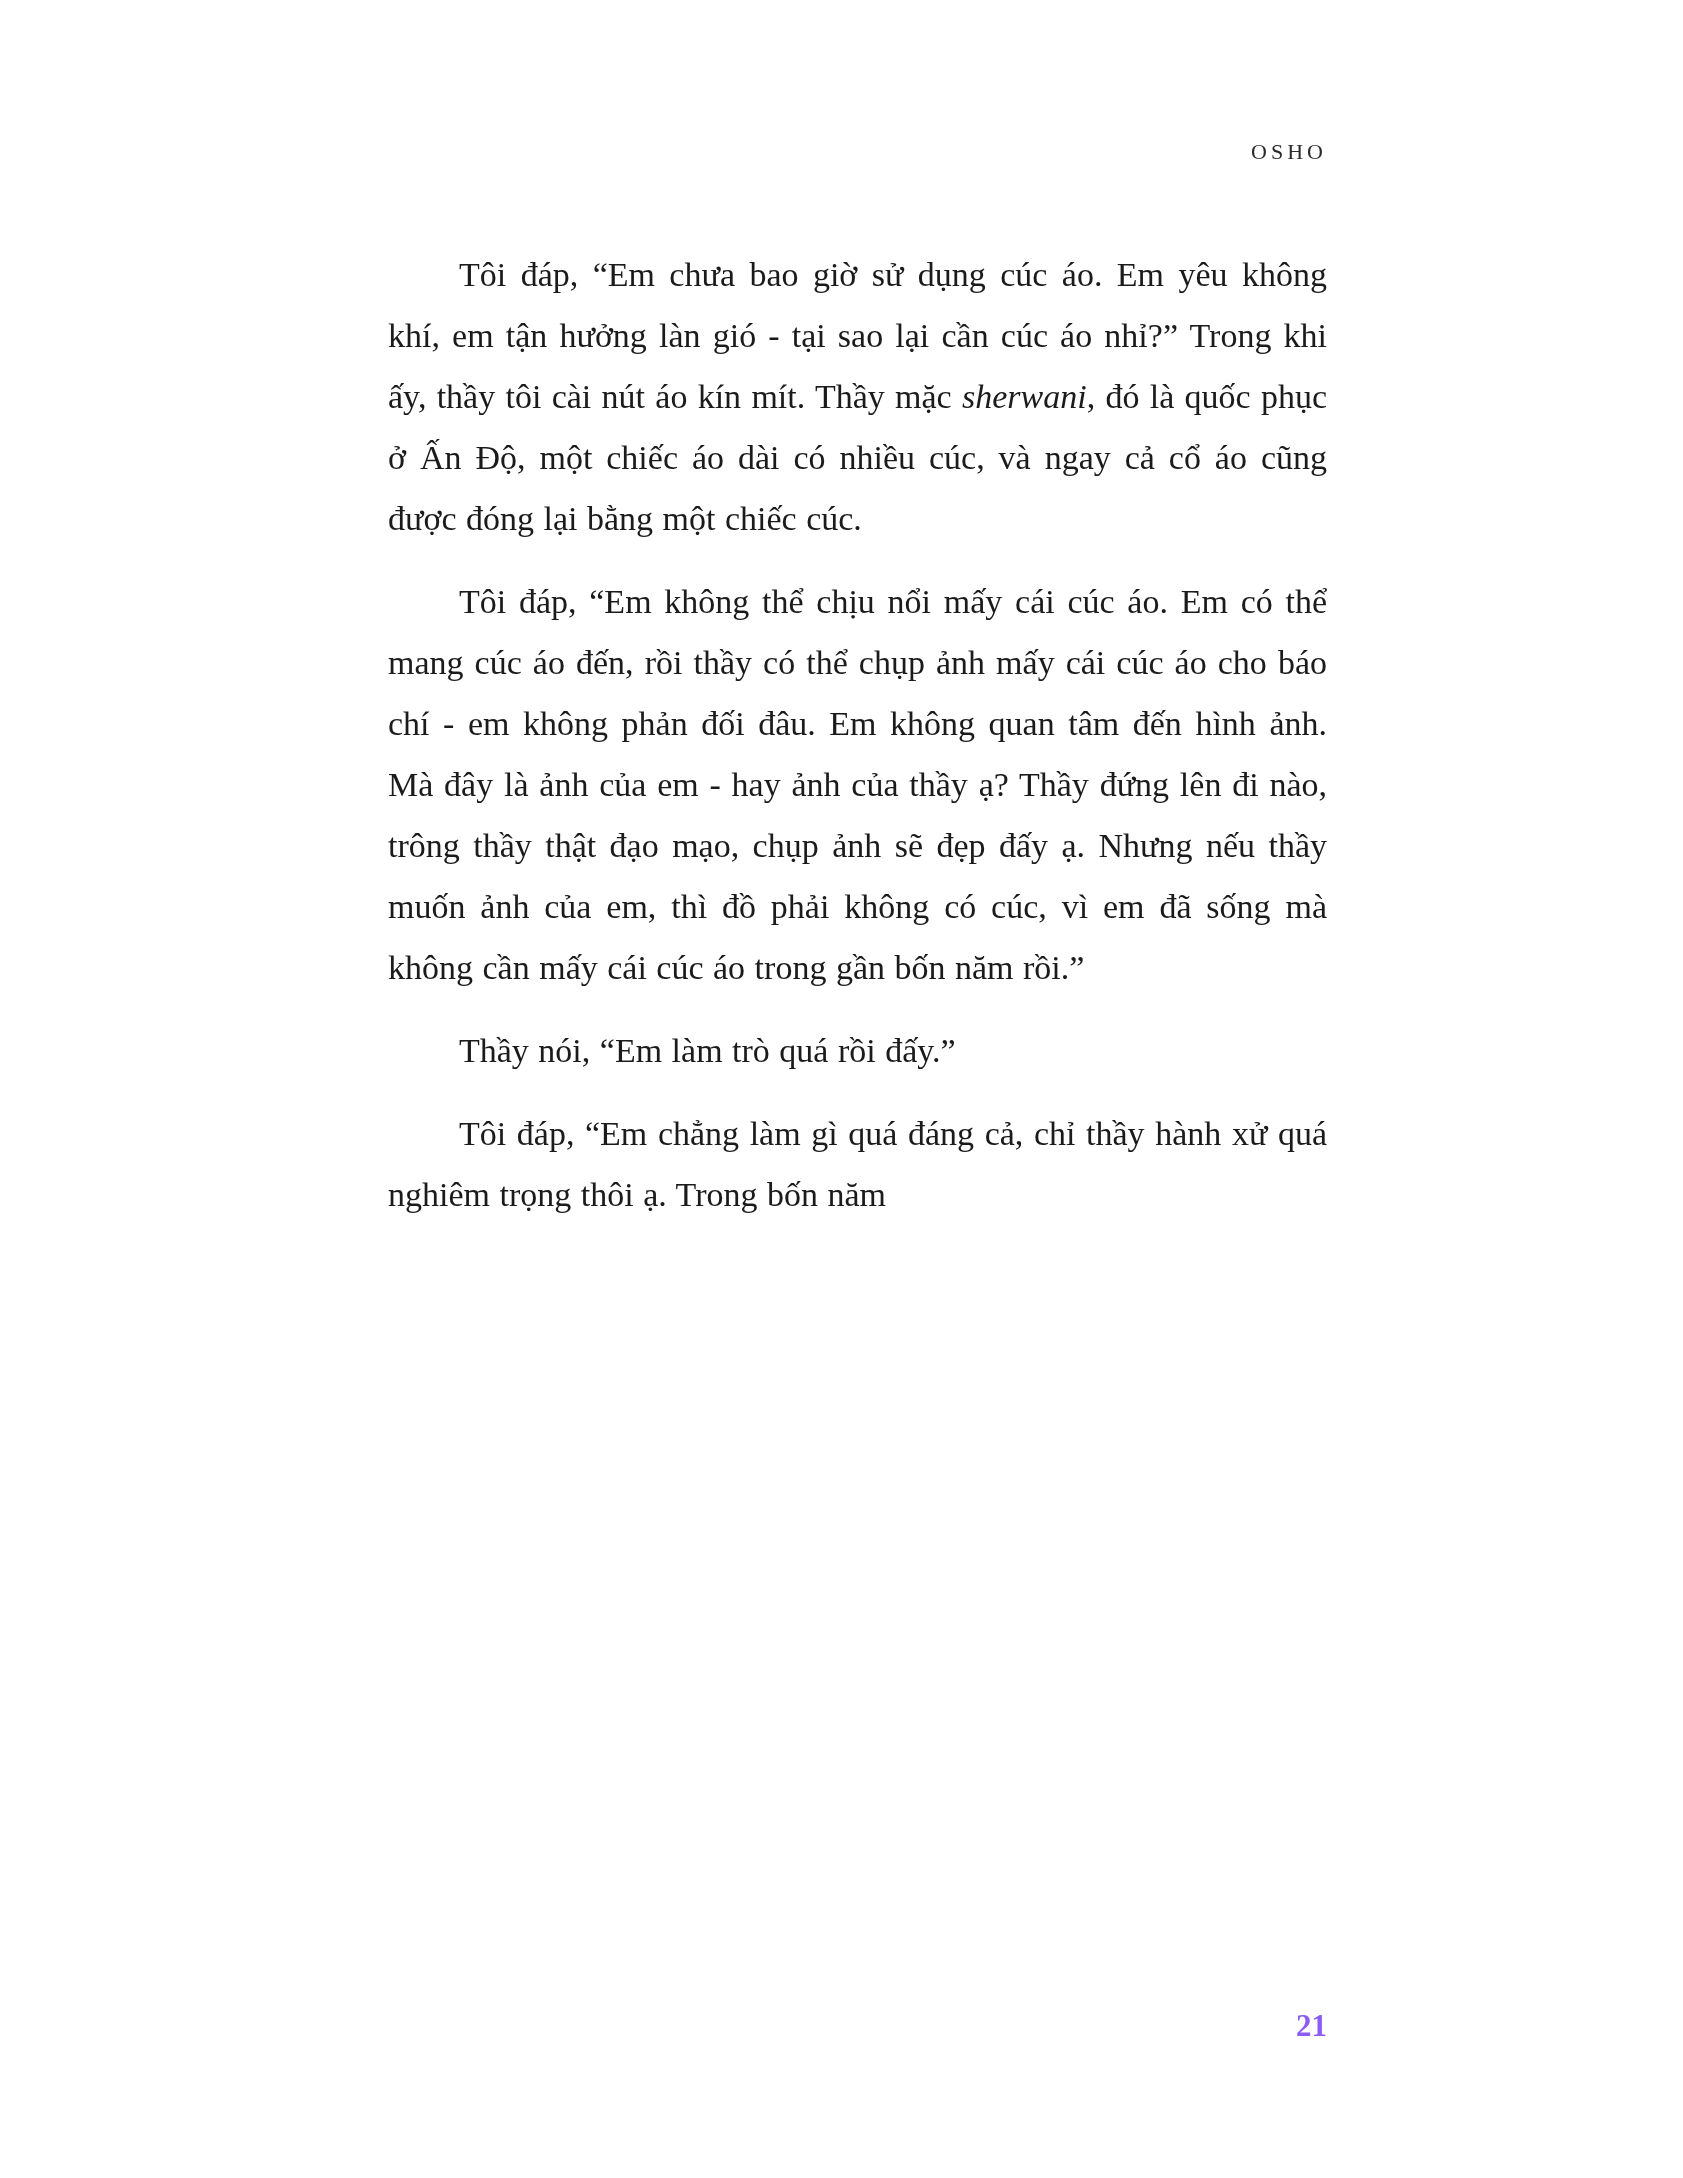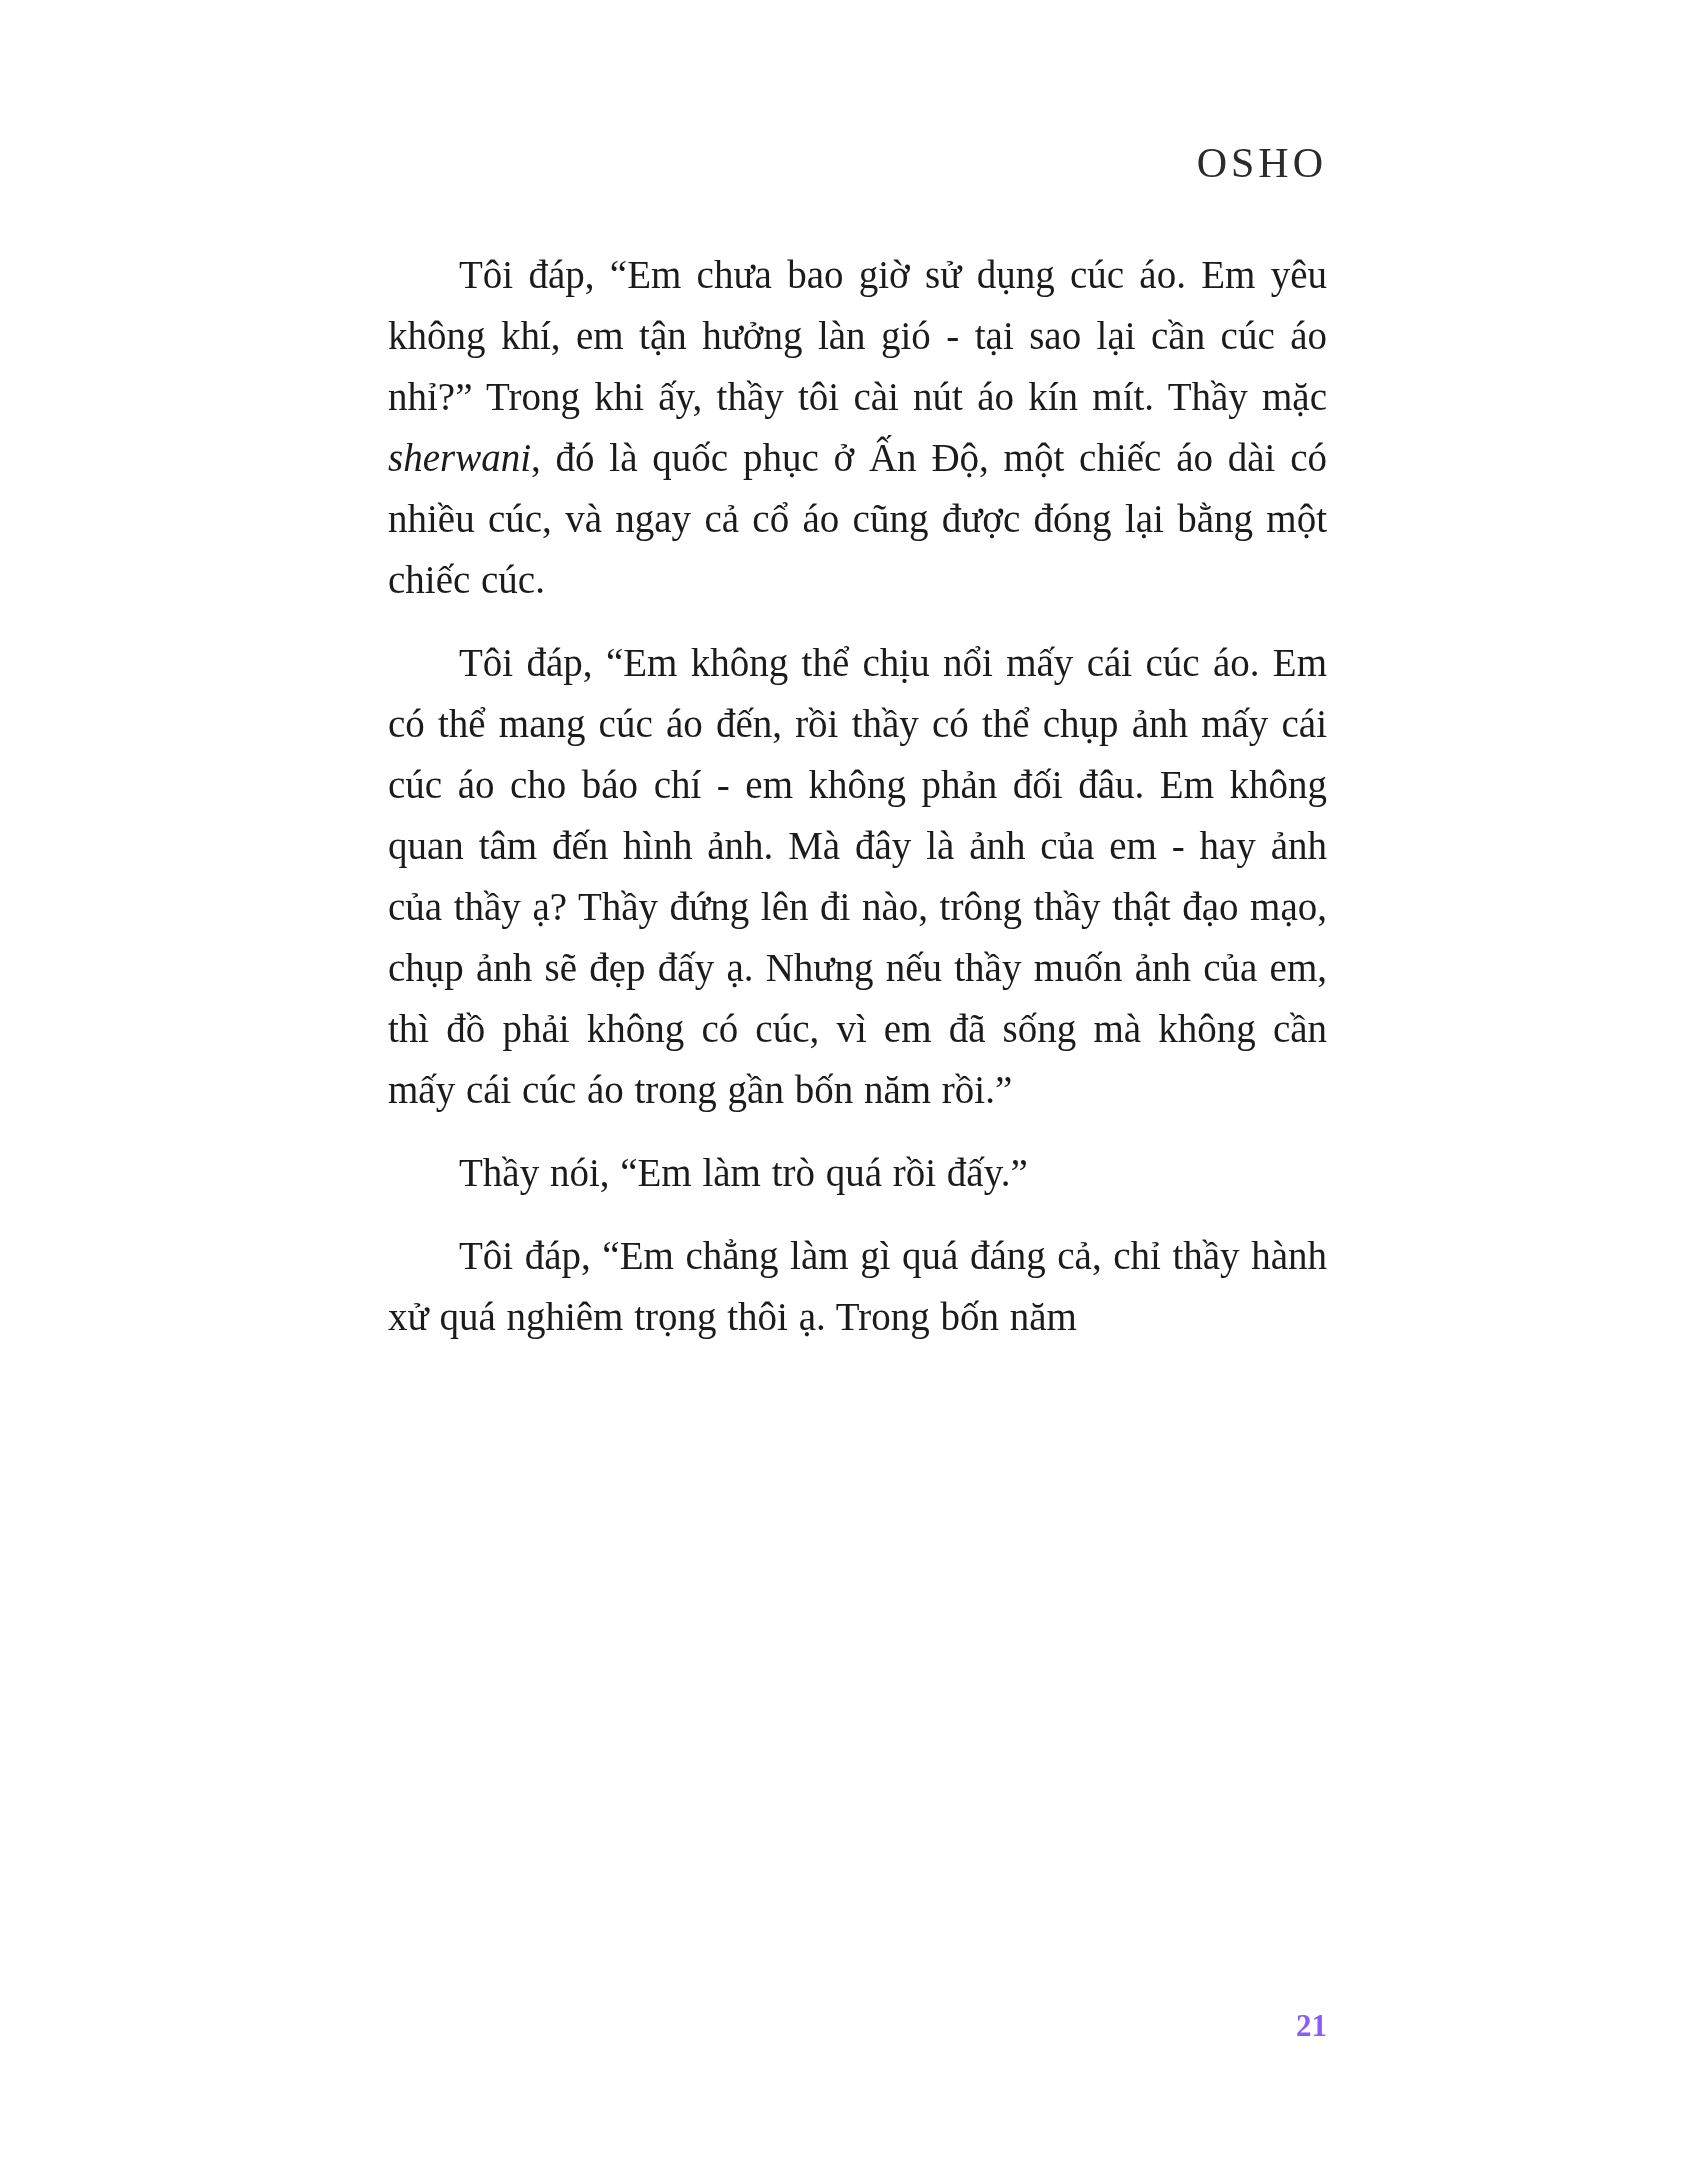--- a/index.html
+++ b/index.html
@@ -17,32 +17,32 @@
     background: #ffffff;
     color: #1b1b1b;
     overflow: hidden;
   }
   .running-header {
     position: absolute;
     top: 139px;
     left: 388px;
     width: 939px;
     text-align: right;
-    font-size: 42px;
+    font-size: 22px;
     letter-spacing: 4px;
     color: #2b2b2b;
   }
   .text-column {
     position: absolute;
     top: 244px;
     left: 388px;
     width: 939px;
   }
   .para {
-    font-size: 39px;
+    font-size: 34px;
     line-height: 61px;
     text-align: justify;
     text-indent: 71px;
     margin-bottom: 22px;
     color: #1b1b1b;
     word-spacing: 1px;
   }
   .para:last-child { margin-bottom: 0; }
   .ital { font-style: italic; }
   .folio {

